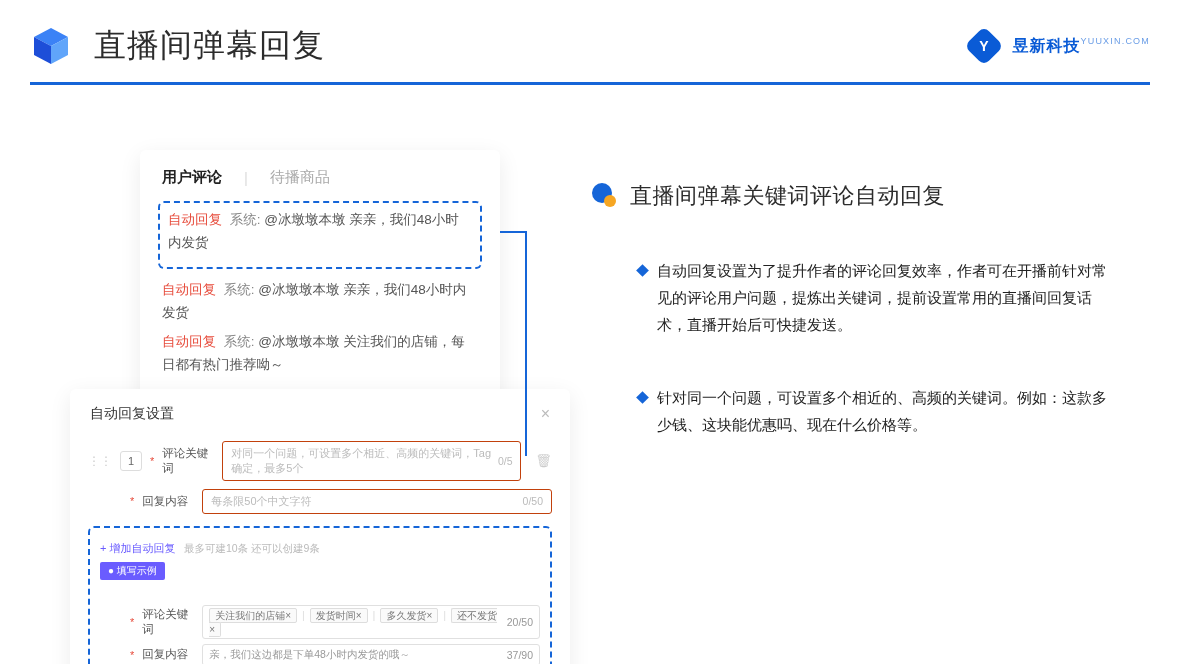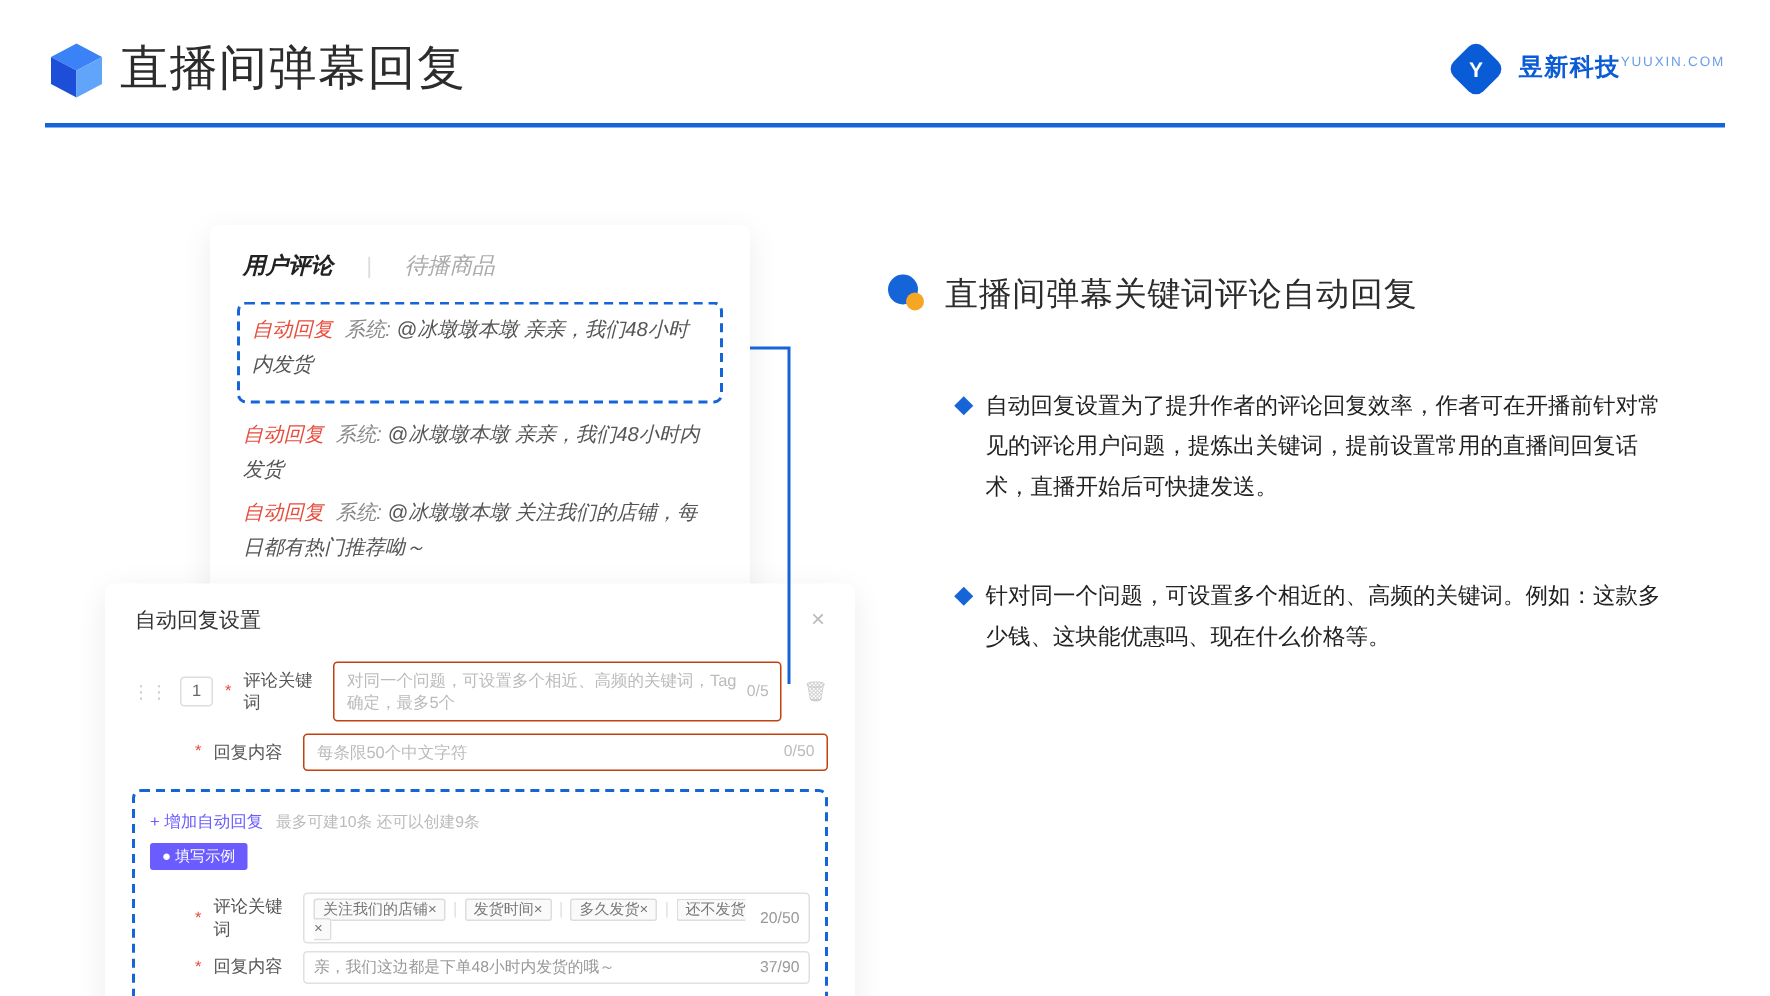--- a/index.html
+++ b/index.html
@@ -8,21 +8,21 @@
     font-family: "Microsoft YaHei", "PingFang SC", sans-serif;
     background: #fff;
     position: relative;
     overflow: hidden;
   }
   
   .header {
     position: absolute; top: 24px; left: 30px; right: 30px;
     display: flex; align-items: center; justify-content: space-between;
   }
-  .header-left { display: flex; align-items: flex-end; gap: 8px; }
+  .header-left { display: flex; align-items: center; gap: 22px; }
   .cube-icon {
     width: 42px; height: 42px; position: relative;
   }
   .title-main {
     font-size: 32px; color: #2c2c2c; font-weight: 500; letter-spacing: 1px;
   }
   .brand-right { display: flex; align-items: center; gap: 10px; }
   .brand-logo { width: 36px; height: 36px; }
   .brand-text { display: flex; flex-direction: row; line-height: 1.1; }
   .brand-cn { font-size: 16px; color: #0a5bd6; font-weight: 700; letter-spacing: 1px; }
@@ -35,21 +35,21 @@
   
   .left-col {
     position: absolute; top: 150px; left: 70px; width: 500px;
   }
   .card {
     background: #fff; border-radius: 6px;
     box-shadow: 0 6px 22px rgba(0,0,0,0.08);
     padding: 18px 22px;
   }
   .card-top {
-    width: 360px; margin-left: 70px; font-style: italic;
+    width: 360px; margin-left: 70px;
   }
   .tabs { display: flex; gap: 22px; align-items: center; font-size: 15px; margin-bottom: 14px; }
   .tab-active { color: #222; font-weight: 600; }
   .tab-sep { color: #ddd; }
   .tab-inactive { color: #aaa; }
   .comment-line {
     font-size: 13.5px; color: #555; line-height: 1.7; margin-bottom: 6px;
   }
   .comment-line .tag-auto { color: #e74c3c; margin-right: 4px; }
   .comment-line .sys { color: #888; }
@@ -92,21 +92,21 @@
   .dashed-block {
     border: 2.5px dashed #1565d8; border-radius: 6px;
     padding: 10px 10px 12px 10px; margin-top: 12px;
     position: relative;
   }
   .add-link { color: #6a5cff; font-size: 11px; }
   .add-note { color: #bbb; font-size: 10.5px; margin-left: 4px;}
   .example-badge {
     display: inline-block; background: #6a5cff; color: #fff;
     font-size: 10px; padding: 2px 8px; border-radius: 2px;
-    margin: 6px 0 10px 0;
+    margin: 6px 0 20px 0;
   }
   .example-row { display: flex; align-items: center; gap: 8px; font-size: 10.5px; margin: 5px 0; }
   .tag-chip {
     border: 1px solid #ddd; border-radius: 2px; padding: 1px 5px;
     font-size: 10px; color: #777; background: #fafafa;
   }
   .example-input {
     flex: 1; border: 1px solid #e0e0e0; border-radius: 3px;
     padding: 3px 6px; display: flex; justify-content: space-between; align-items: center;
     color: #999; background:#fff;

